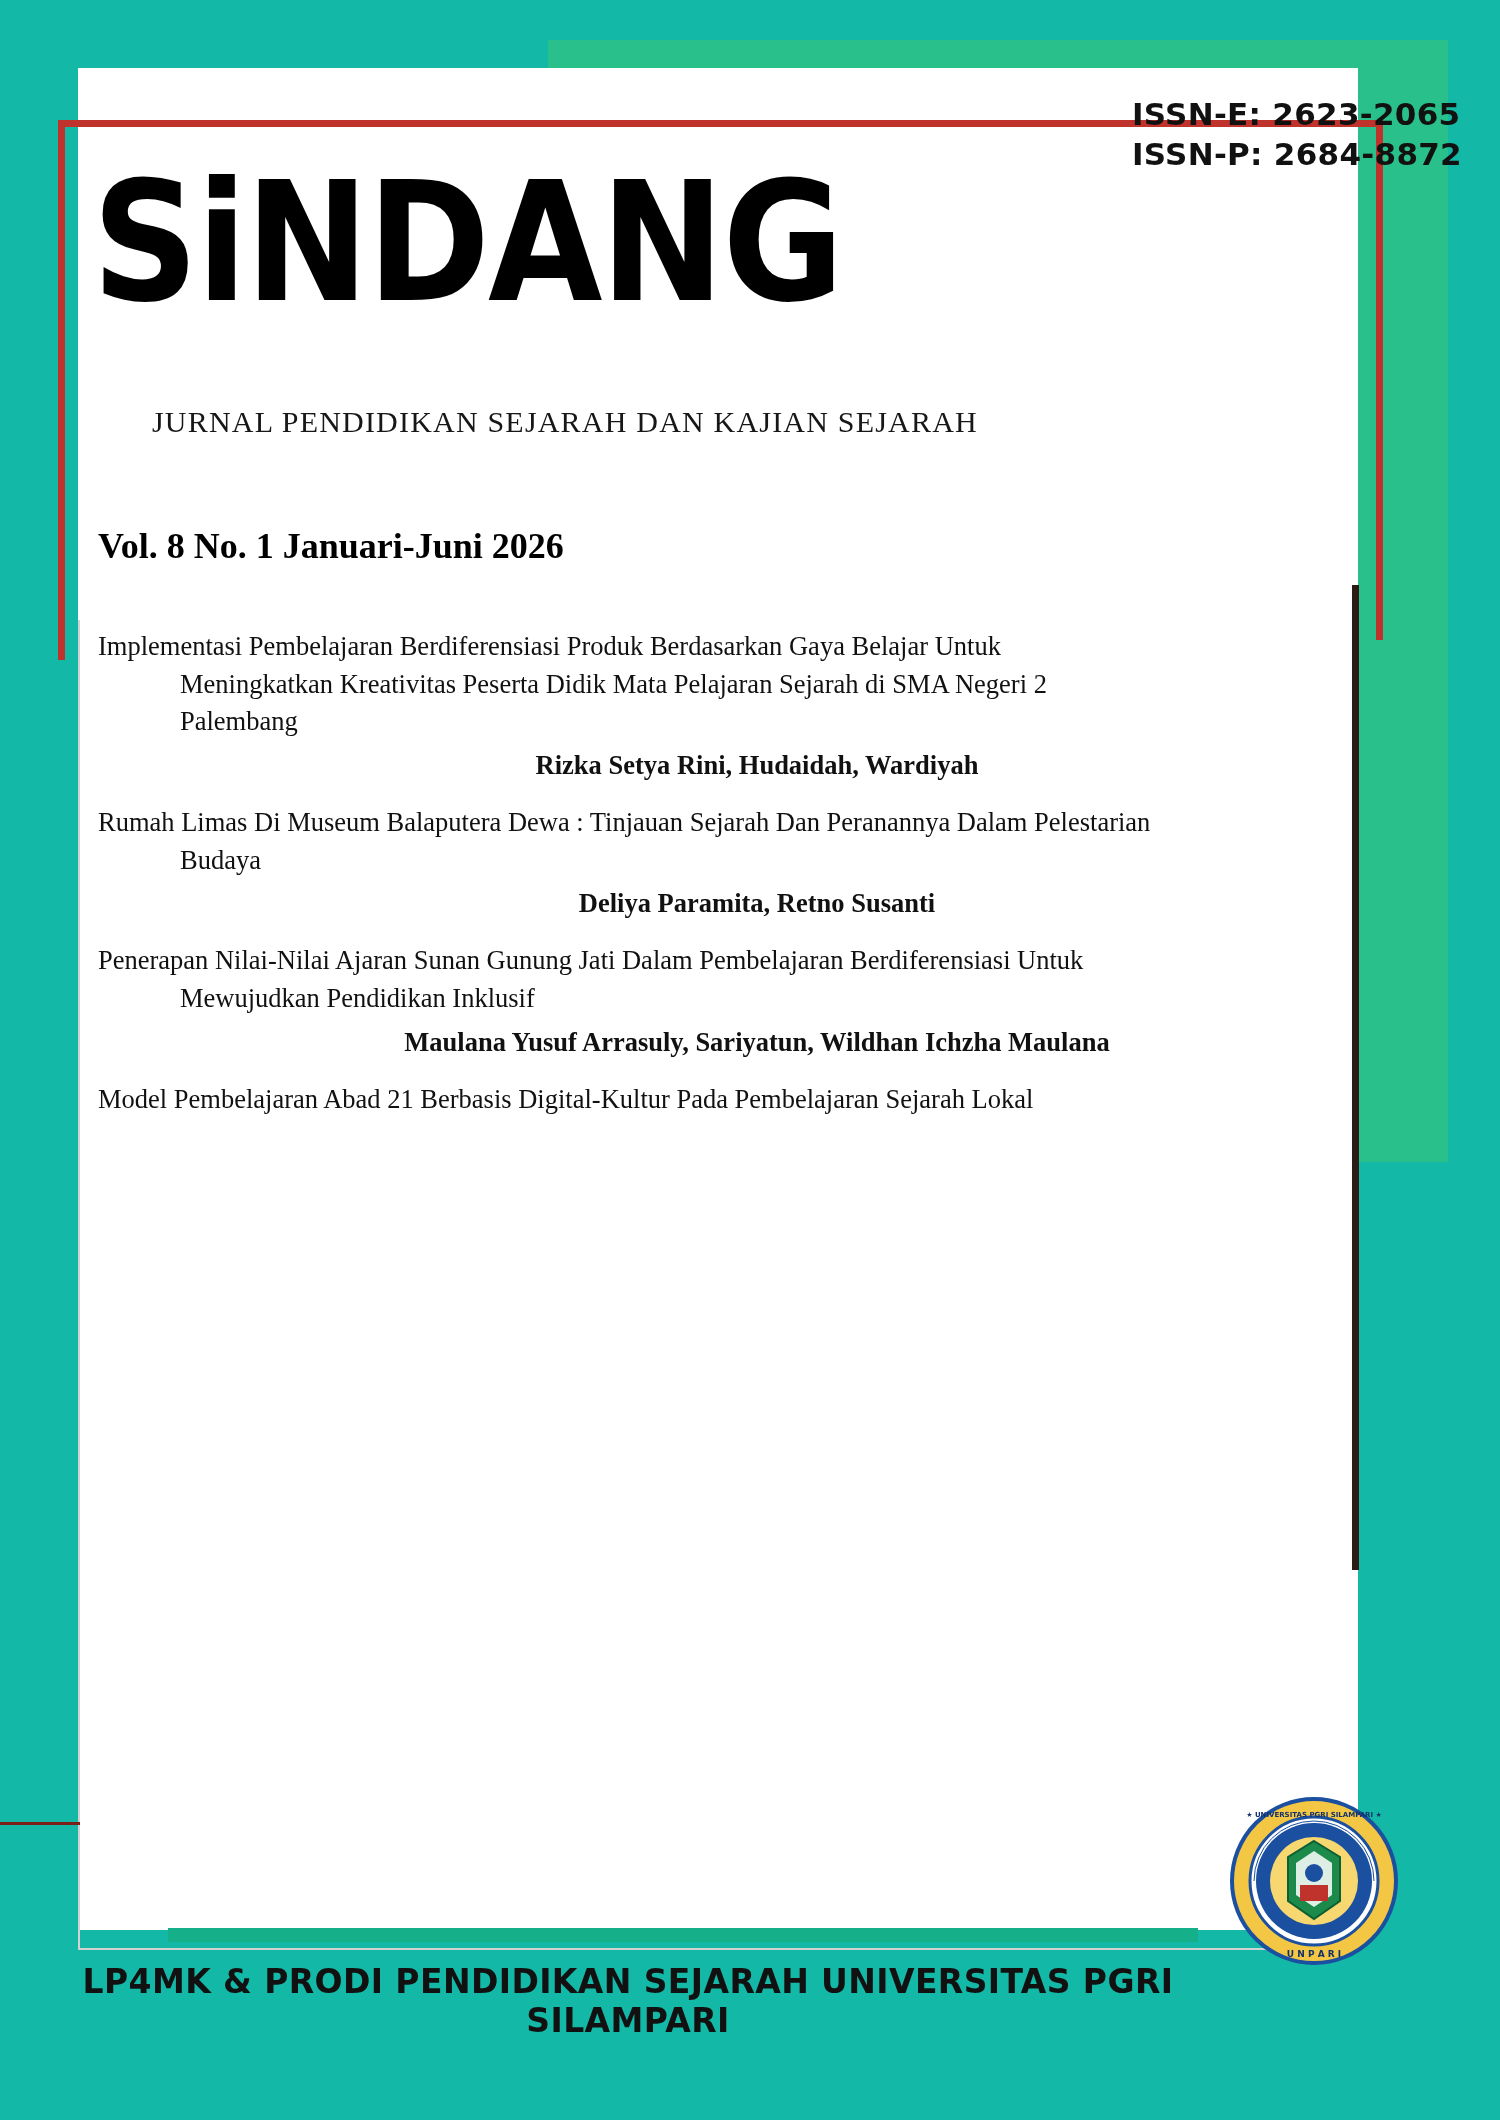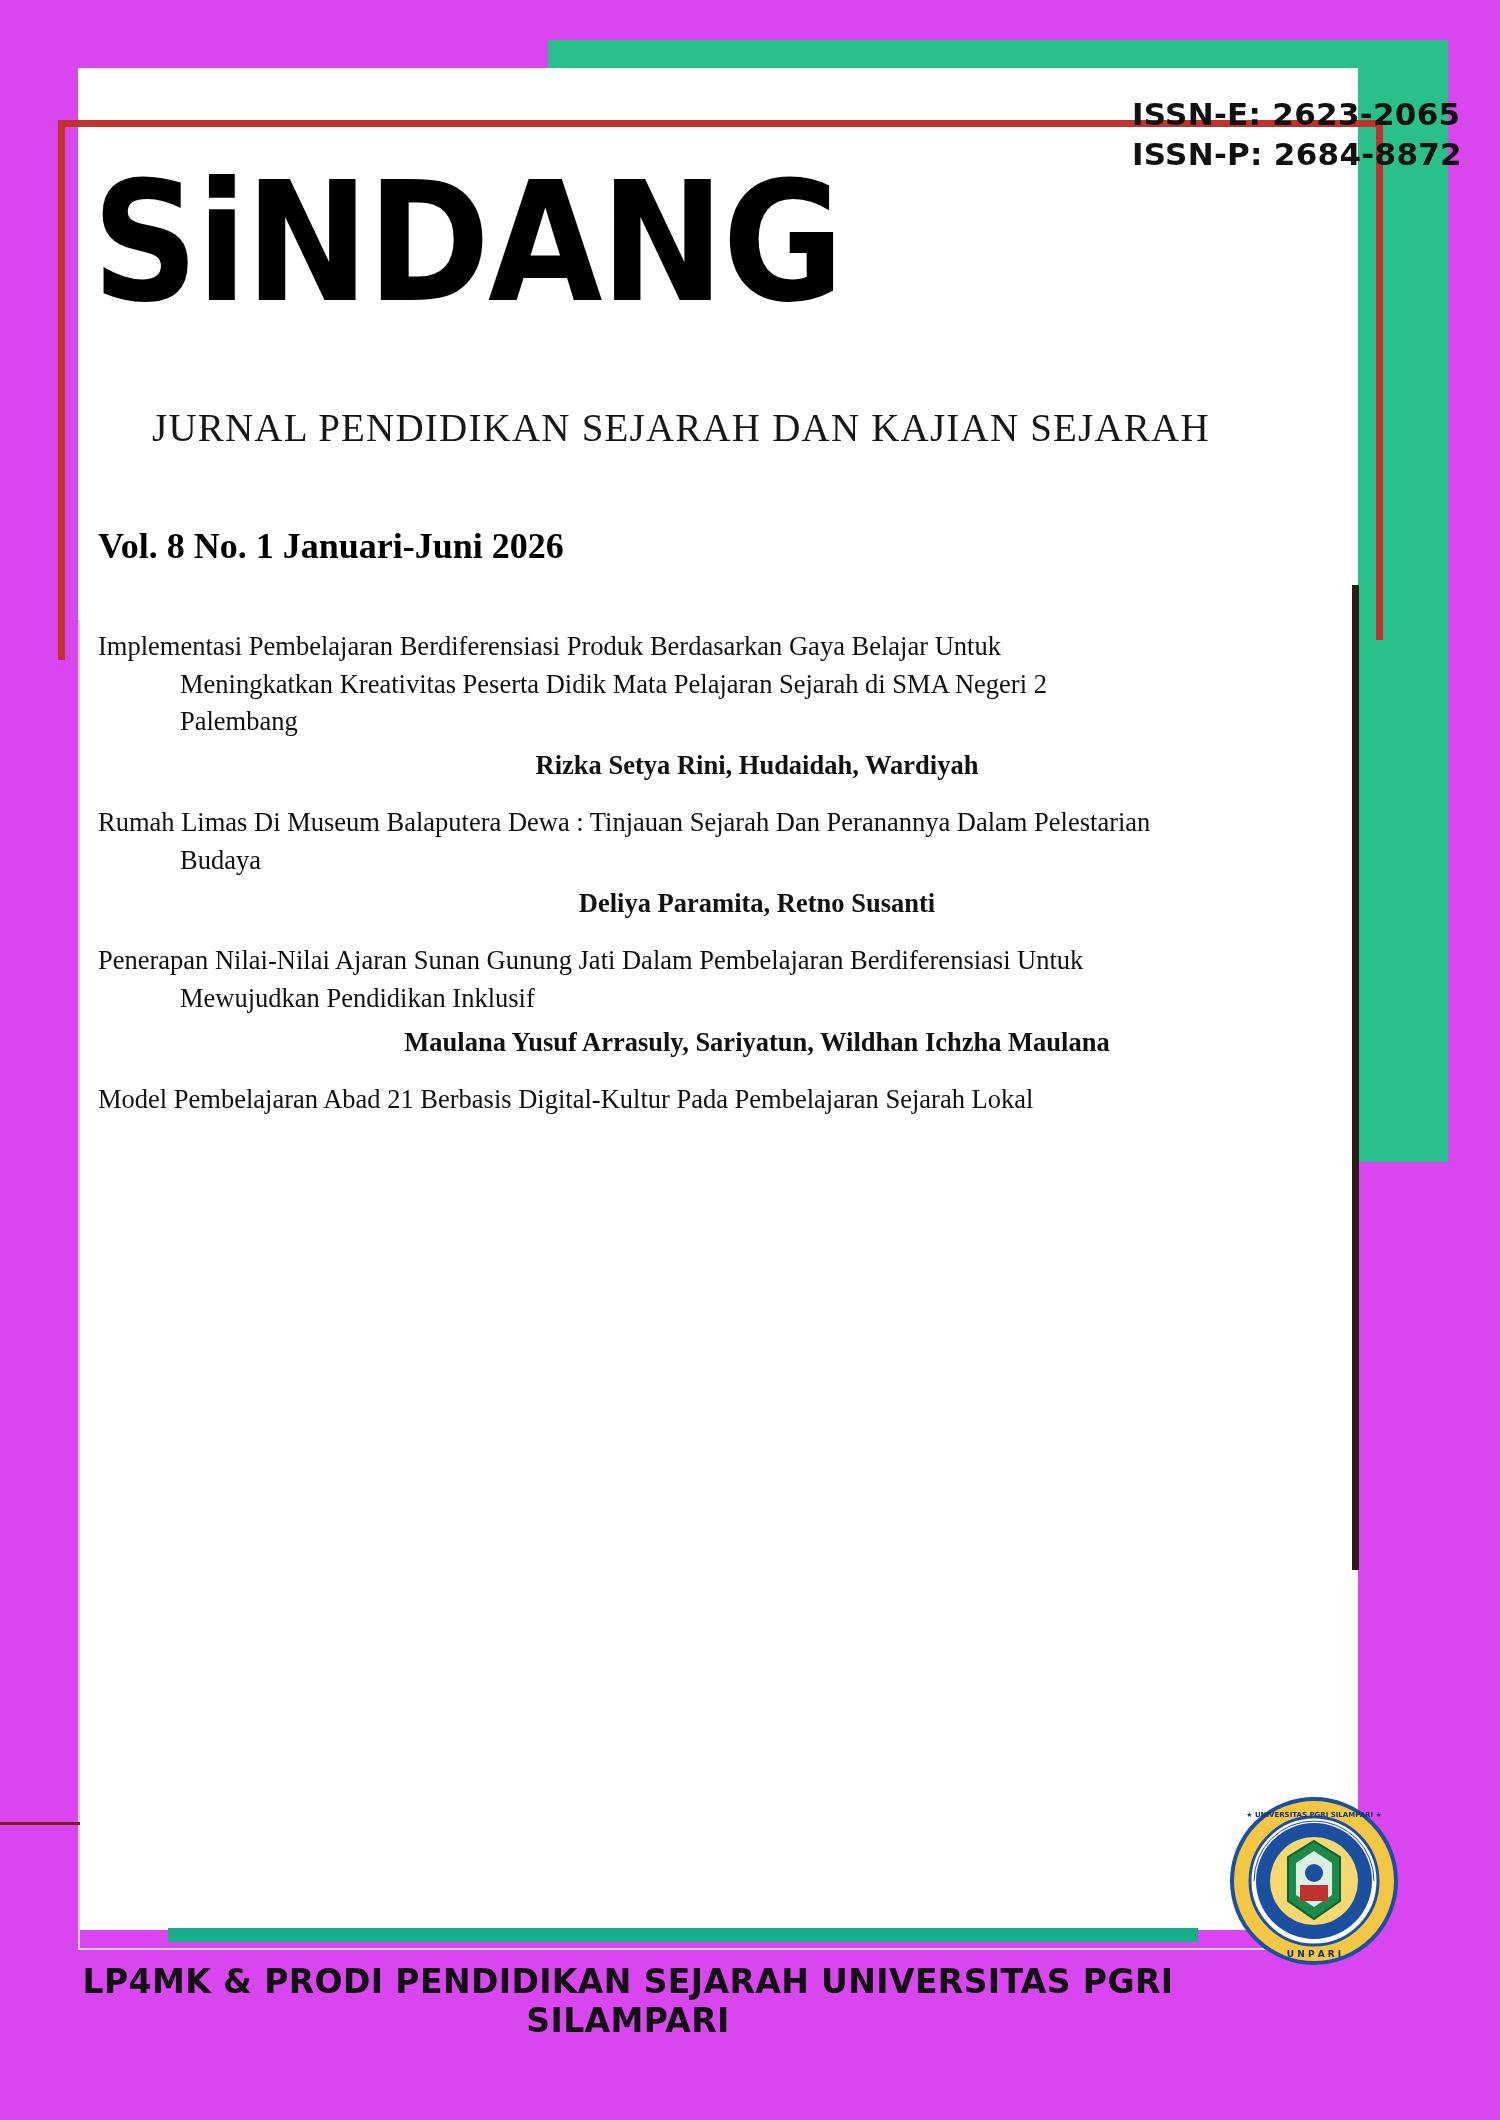--- a/index.html
+++ b/index.html
@@ -14,21 +14,21 @@
     position: relative;
     overflow: hidden;
   }
 
   
   .cover {
     position: absolute;
     left: 0; top: 0;
     width: 1500px;
     height: 2120px;
-    background: #d946ef;
+    background: #14b8a6;
   }
 
   
   .green-block {
     position: absolute;
     left: 548px;
     top: 40px;
     width: 900px;
     height: 1122px;
     background: #29c08b;
@@ -131,21 +131,21 @@
     letter-spacing: -2px;
     transform: scaleY(1.12);
     transform-origin: left top;
   }
 
   .journal-subtitle {
     position: absolute;
     left: 152px;
     top: 405px;
     font-family: "Liberation Serif", serif;
-    font-size: 39px;
+    font-size: 30px;
     letter-spacing: 1.2px;
     color: #171717;
     white-space: nowrap;
   }
 
   .volume-line {
     position: absolute;
     left: 98px;
     top: 525px;
     font-family: "Liberation Serif", serif;

